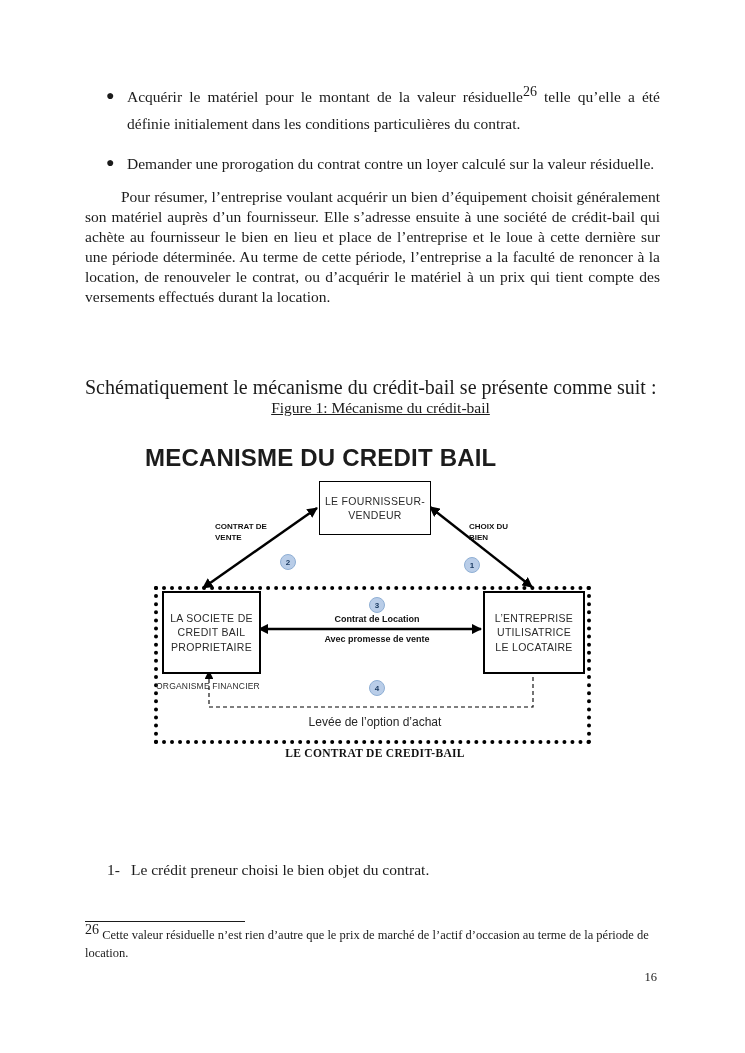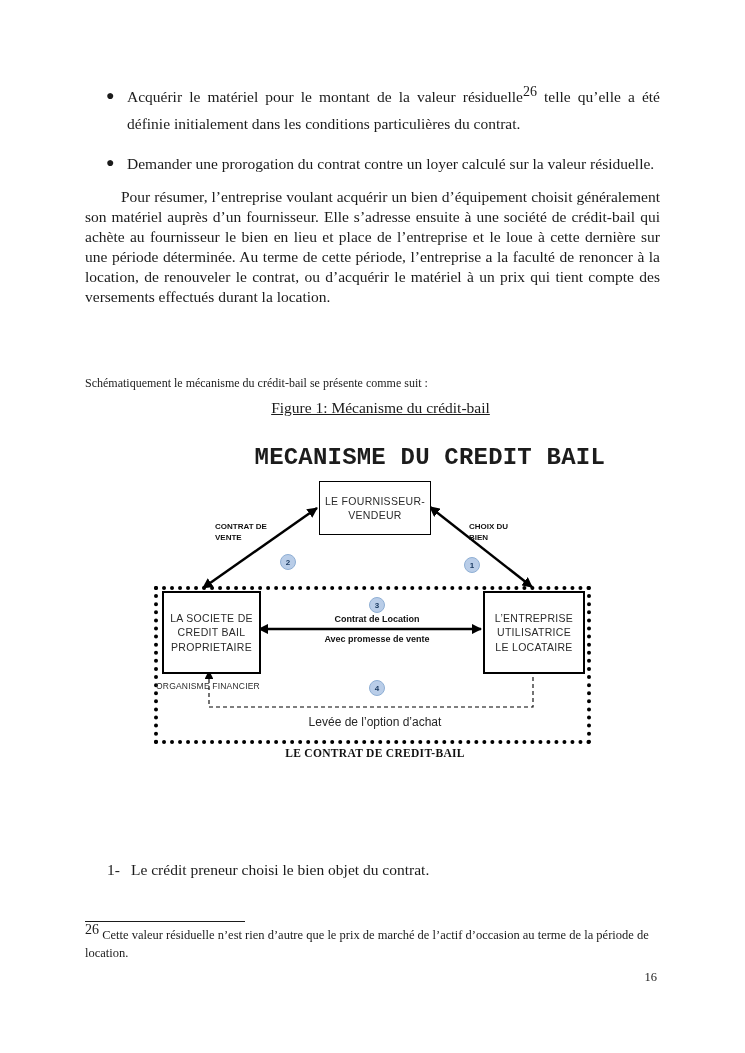--- a/index.html
+++ b/index.html
@@ -7,36 +7,36 @@
     position:relative;width:745px;height:1053px;background:#ffffff;
     font-family:"Liberation Serif", serif;color:#1b1b1b;overflow:hidden;
   }
   
   .bullet-item{position:absolute;left:127px;width:533px;font-size:15.5px;
     line-height:27px;text-align:justify;}
   .bullet-dot{position:absolute;left:-21px;top:-1px;font-size:14px;}
   sup.fn{font-size:14px;vertical-align:super;line-height:0;}
   .main-para{position:absolute;left:85px;top:187px;width:575px;
     font-size:15.5px;line-height:20px;text-align:justify;text-indent:36px;}
-  .intro-line{position:absolute;left:85px;top:376px;width:575px;font-size:12px;}
+  .intro-line{position:absolute;left:85px;top:376px;width:575px;font-size:20px;}
   .figure-caption{position:absolute;left:0;top:399px;width:745px;
     text-align:center;font-size:15.5px;text-decoration:underline;margin-left:8px;}
   .numbered-item{position:absolute;left:107px;top:861px;width:547px;font-size:15.5px;}
   .numbered-item .marker{display:inline-block;width:24px;}
   .footnote-rule{position:absolute;left:85px;top:921px;width:160px;height:0;
     border-top:1.2px solid #1b1b1b;}
   .footnote{position:absolute;left:85px;top:927px;width:580px;
     font-size:12.5px;line-height:17.5px;}
   .page-number{position:absolute;right:88px;top:970px;font-size:12.5px;}
 
   
   .diagram{position:absolute;left:145px;top:444px;width:460px;height:322px;
     font-family:"Liberation Sans", sans-serif;color:#1f1f1f;}
-  .dg-title{position:absolute;top:0;left:0;width:100%;text-align:right;
-    font-size:24px;font-weight:600;letter-spacing:.2px;color:#1c1c1c;white-space:nowrap;font-family:Liberation Mono, monospace;}
+  .dg-title{position:absolute;top:0;left:0;width:100%;text-align:left;
+    font-size:24px;font-weight:600;letter-spacing:.2px;color:#1c1c1c;white-space:nowrap;}
   .dg-svg{position:absolute;left:0;top:0;}
   .dg-box{position:absolute;background:#ffffff;border:1.5px solid #000;
     display:flex;flex-direction:column;align-items:center;justify-content:center;
     text-align:center;font-size:10.5px;line-height:14.5px;letter-spacing:.3px;color:#2b2b2b;}
   .box-supplier{left:174px;top:37px;width:110px;height:52px;}
   .box-lessor{left:17px;top:147px;width:95px;height:79px;border-width:2px;}
   .box-lessee{left:338px;top:147px;width:98px;height:79px;border-width:2px;}
   .dg-box span{display:block;}
   .dotted-frame{position:absolute;left:9px;top:142px;width:437px;height:158px;
     border:4px dotted #000;box-sizing:border-box;}

